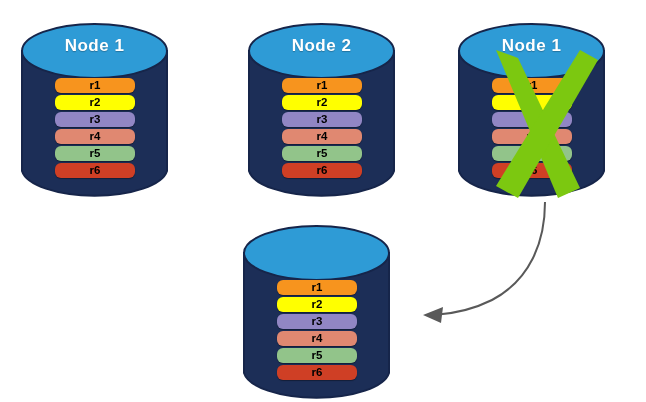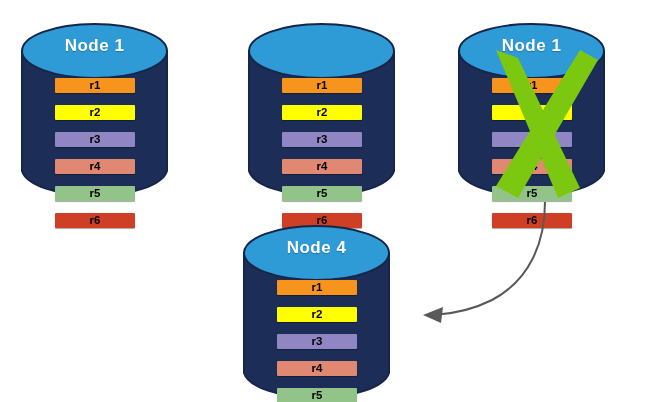--- a/index.html
+++ b/index.html
@@ -51,22 +51,22 @@
     pointer-events: none;
   }
   .rows {
     position: absolute;
     left: 34px;
     top: 55px;
     width: 80px;
   }
   .row {
     height: 15px;
-    margin-bottom: 12px;
-    border-radius: 1px;
+    margin-bottom: 2px;
+    border-radius: 6px;
     color: #000000;
     font-size: 11.5px;
     font-weight: bold;
     line-height: 15px;
     text-align: center;
     font-family: "Liberation Sans", sans-serif;
     box-shadow: 0 1px 1px rgba(0,0,0,0.35);
   }
 
   
@@ -111,20 +111,21 @@
       <div class="row" style="background:#92C48A">r5</div>
       <div class="row" style="background:#CF3F25">r6</div>
     </div>
   </div>
 
   <div class="node" id="node-2">
     <svg class="node-svg" viewBox="0 0 147 176">
       <path d="M1,28 L1,148 A73,28 0 0,0 146,148 L146,28 Z" fill="#1C2E57" stroke="#16254a" stroke-width="2"></path>
       <ellipse cx="73.5" cy="28" rx="72.5" ry="27" fill="#2E9BD6" stroke="#16254a" stroke-width="2"></ellipse>
     </svg>
+    <div class="node-title">Node  2</div>
     <div class="rows">
       <div class="row" style="background:#F7941E">r1</div>
       <div class="row" style="background:#FFFF00">r2</div>
       <div class="row" style="background:#9186C4">r3</div>
       <div class="row" style="background:#E08871">r4</div>
       <div class="row" style="background:#92C48A">r5</div>
       <div class="row" style="background:#CF3F25">r6</div>
     </div>
   </div>
 
@@ -142,21 +143,20 @@
       <div class="row" style="background:#92C48A">r5</div>
       <div class="row" style="background:#CF3F25">r6</div>
     </div>
   </div>
 
   <div class="node" id="node-4">
     <svg class="node-svg" viewBox="0 0 147 176">
       <path d="M1,28 L1,148 A73,28 0 0,0 146,148 L146,28 Z" fill="#1C2E57" stroke="#16254a" stroke-width="2"></path>
       <ellipse cx="73.5" cy="28" rx="72.5" ry="27" fill="#2E9BD6" stroke="#16254a" stroke-width="2"></ellipse>
     </svg>
-    <div class="node-title">Node  4</div>
     <div class="rows">
       <div class="row" style="background:#F7941E">r1</div>
       <div class="row" style="background:#FFFF00">r2</div>
       <div class="row" style="background:#9186C4">r3</div>
       <div class="row" style="background:#E08871">r4</div>
       <div class="row" style="background:#92C48A">r5</div>
       <div class="row" style="background:#CF3F25">r6</div>
     </div>
   </div>
 

